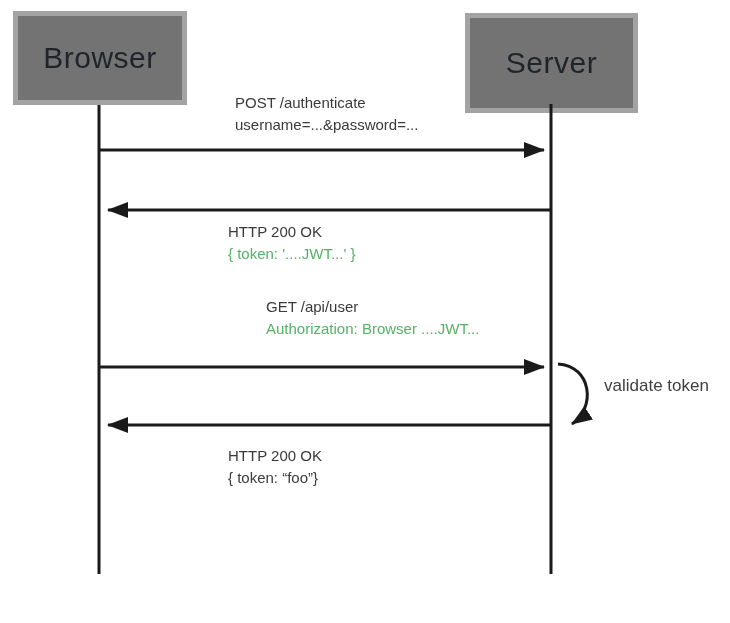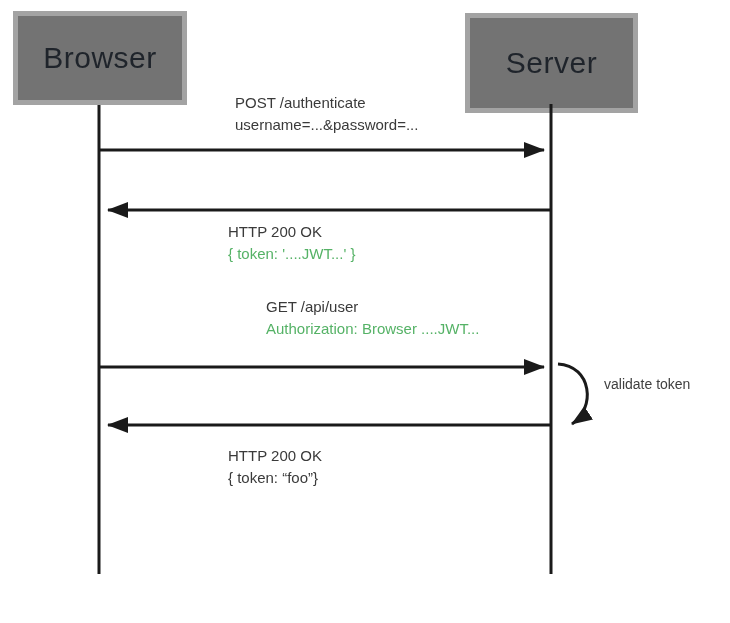--- a/index.html
+++ b/index.html
@@ -41,21 +41,21 @@
     font-size: 15px;
     line-height: 22px;
     color: #3a3a3a;
     white-space: nowrap;
   }
   .msg .green { color: #55b266; }
   .loop-label {
     position: absolute;
     left: 604px;
     top: 376px;
-    font-size: 14px;
+    font-size: 17px;
     color: #3f3f3f;
     white-space: nowrap;
   }
 </style>
 </head>
 <body>
 
 <div class="canvas">
 
   <div class="actor-box box-browser">

